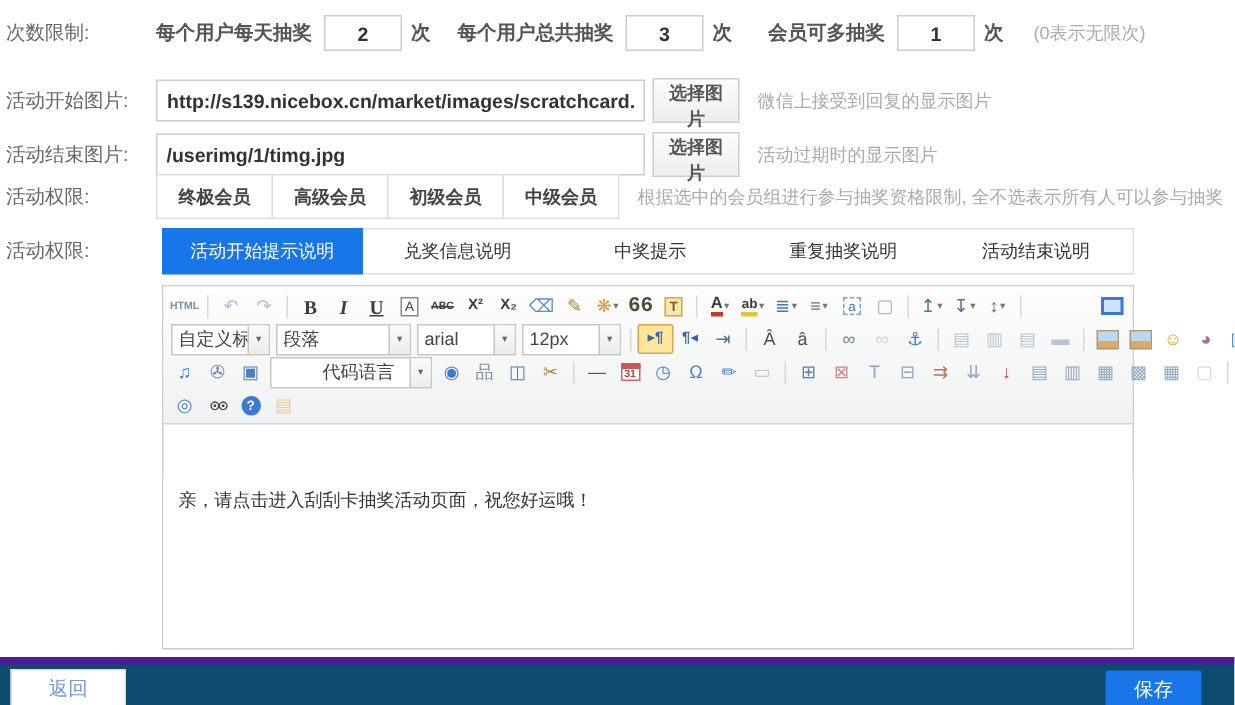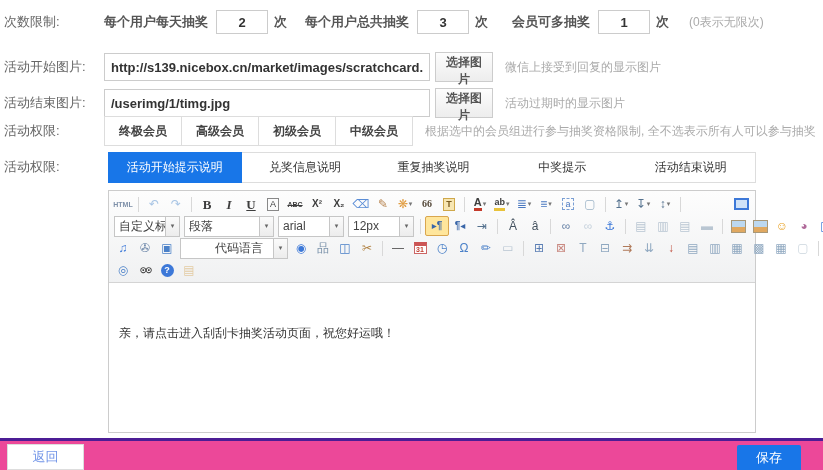--- a/index.html
+++ b/index.html
@@ -49,39 +49,39 @@
                color:#666;font-size:7px;display:flex;align-items:center;justify-content:center;font-weight:normal;}
   .edit-area{flex:1;background:#fff;padding:8px 10px;font-size:12px;color:#333;overflow:hidden;margin-top:34px;}
   
   [data-name="source-html-icon"] i{font-size:7px;font-weight:bold;}
   [data-name="bold-icon"] i{font-weight:bold;font-family:"Liberation Serif",serif;font-size:13px;}
   [data-name="italic-icon"] i{font-style:italic;font-weight:bold;font-family:"Liberation Serif",serif;font-size:13px;}
   [data-name="underline-icon"] i{text-decoration:underline;font-weight:bold;font-family:"Liberation Serif",serif;font-size:13px;}
   [data-name="font-border-icon"] i{border:1px solid #888;font-size:9px;padding:0 2px;line-height:11px;}
   [data-name="strikethrough-icon"] i{font-size:7px;font-weight:bold;text-decoration:line-through;}
   [data-name="superscript-icon"] i,[data-name="subscript-icon"] i{font-size:10px;font-weight:bold;}
-  [data-name="blockquote-icon"] i{font-weight:bold;font-size:10px;font-family:Liberation Serif, serif;}
+  [data-name="blockquote-icon"] i{font-weight:bold;font-size:14px;font-family:Liberation Mono, monospace;}
   [data-name="paste-plain-icon"] i{background:#f7e6b2;border:1px solid #cfa84a;font-size:9px;
       font-weight:bold;width:10px;height:11px;}
   [data-name="font-color-icon"] i{font-weight:bold;border-bottom:3px solid #c43a2a;line-height:11px;font-size:11px;}
   [data-name="background-color-icon"] i{font-weight:bold;border-bottom:3px solid #e8c23a;line-height:11px;font-size:9px;}
   [data-name="anchor-box-icon"] i{border:1px dashed #7a9fd4;font-size:9px;padding:0 2px;line-height:10px;}
   [data-name="fullscreen-icon"] i{width:11px;height:8px;border:2px solid #3c78d8;background:#cfe2f8;}
   [data-name="insert-image-icon"] i,[data-name="image-upload-icon"] i{width:13px;height:11px;
       border:1px solid #a89878;background:linear-gradient(#bcd8f0 55%,#e0a860 55%);}
   [data-name="help-icon"] i{background:#3c78d8;color:#fff;border-radius:50%;width:13px;height:13px;
       font-size:9px;font-weight:bold;}
   [data-name="date-icon"] i{background:#fff;border:1px solid #c66;border-top:4px solid #c55;
       width:11px;height:7px;font-size:7px;font-weight:bold;line-height:7px;}
   [data-name="print-icon"] i{width:13px;height:9px;background:linear-gradient(#e8ecf0,#b8c0c8);
       border:1px solid #788088;border-top:3px solid #555;}
   [data-name="direction-ltr-icon"] i,[data-name="direction-rtl-icon"] i{font-size:10px;font-weight:bold;}
   [data-name="search-replace-icon"] i{font-size:9px;letter-spacing:-2px;font-weight:bold;}
   
-  .footer{position:absolute;left:0;right:0;top:438px;bottom:0;background:#ec4899;border-top:3px solid #4c1d95;}
+  .footer{position:absolute;left:0;right:0;top:438px;bottom:0;background:#0c4a6e;border-top:5px solid #4c1d95;}
   .back-btn{position:absolute;left:7px;top:3px;width:77px;height:26px;background:#fff;
             border:1px solid #ddd;color:#7295e8;font-size:13px;font-family:inherit;cursor:pointer;}
   .save-btn{position:absolute;right:22px;top:4px;width:64px;height:26px;background:#1876e8;
             border:none;border-radius:2px;color:#fff;font-size:13px;font-family:inherit;cursor:pointer;}
 </style>
 </head>
 <body>
 
 <div class="row" style="top:10px;" data-name="limits-row">
   <span class="flabel" data-name="limits-label">次数限制:</span>
@@ -127,22 +127,22 @@
       <span class="mbtn" data-name="member-group-middle">中级会员</span>
     </div>
     <span class="hint" data-name="permission-hint">根据选中的会员组进行参与抽奖资格限制, 全不选表示所有人可以参与抽奖</span>
   </div>
 </div>
 
 <span class="msg-label" data-name="message-label">活动权限:</span>
 <div class="tabs" data-name="message-tabs">
   <span class="tab active" data-name="tab-activity-start-tip">活动开始提示说明</span>
   <span class="tab" data-name="tab-redeem-info">兑奖信息说明</span>
+  <span class="tab" data-name="tab-win-tip">中奖提示</span>
   <span class="tab" data-name="tab-repeat-draw">重复抽奖说明</span>
-  <span class="tab" data-name="tab-win-tip">中奖提示</span>
   <span class="tab" data-name="tab-activity-end">活动结束说明</span>
 </div>
 
 <div class="editor" data-name="rich-text-editor">
   <div class="toolbar" data-name="editor-toolbar">
       <div class="tb-row">
         <span class="tb-btn" data-name="source-html-icon">
           <i style="color: rgb(125, 143, 168);">HTML</i>
         </span>
         <span class="tb-sep" data-name="toolbar-separator"></span>

